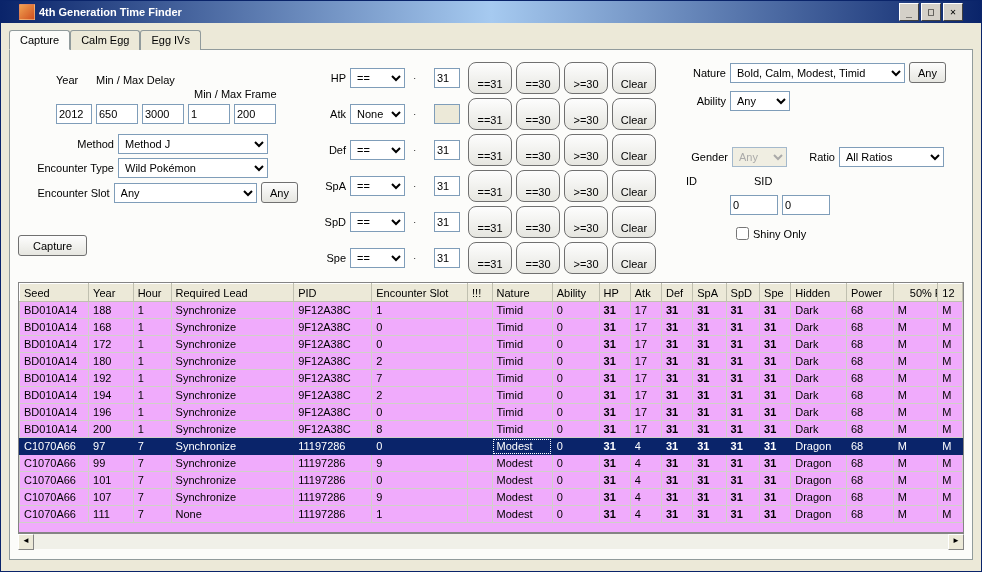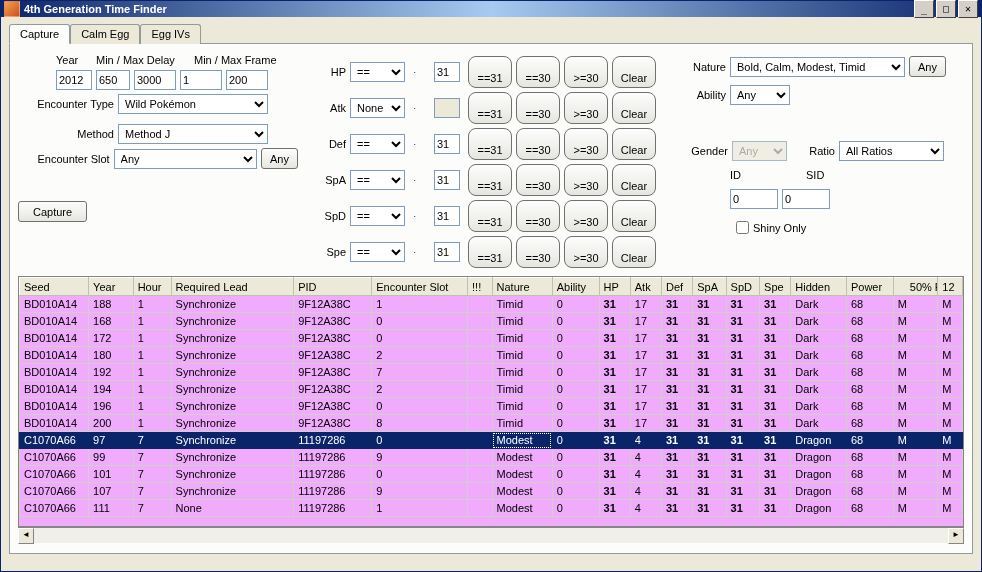--- a/index.html
+++ b/index.html
@@ -1,18 +1,18 @@
 <!DOCTYPE html>
 <html><head>
 <meta charset="utf-8">
 <style>
 * { box-sizing: border-box; font-family: 'Tahoma', 'MS Sans Serif', sans-serif; font-size: 11px; }
 body { margin: 0; background: #3a6ea5; overflow: hidden; }
 .window { width: 982px; height: 572px; background: #ece9d8; border: 1px solid #0a246a; position: relative; }
-.titlebar { height: 16px; background: linear-gradient(to right, #0a246a, #a6caf0, #0a246a); color: white; display: flex; align-items: center; padding: 0 3px; font-weight: bold; }
+.titlebar { height: 22px; background: linear-gradient(to right, #0a246a, #a6caf0, #0a246a); color: white; display: flex; align-items: center; padding: 0 18px; font-weight: bold; }
 .titlebar-icon { width: 16px; height: 16px; background: linear-gradient(135deg,#f0a050,#d05020); margin-right: 4px; border:1px solid #fff3; }
 .titlebar-text { flex: 1; }
 .titlebar-btns { display: flex; gap: 2px; }
 .titlebar-btns button { width: 20px; height: 18px; background: #d4d0c8; border: 1px solid #404040; border-top-color:#fff; border-left-color:#fff; font-family: 'Marlett','Webdings', monospace; font-size: 10px; line-height:14px; cursor: pointer; padding:0;}
 .content { padding: 6px 8px; }
 .tabs { display: flex; border-bottom: 1px solid #919b9c; margin-bottom:0;}
 .tab { padding: 3px 10px 3px 10px; border: 1px solid #919b9c; border-bottom: none; background: #ece9d8; margin-right: 0px; cursor: pointer; border-radius: 3px 3px 0 0; position:relative; top:1px;}
 .tab.active { background: #fcfcfa; border-bottom: 1px solid #fcfcfa; z-index:2;}
 .tabpanel { border: 1px solid #919b9c; border-top:none; background: #fcfcfa; padding: 10px 8px; height: 510px; display:flex; flex-direction:column;}
 .upper { display:flex; gap:20px; }
@@ -66,36 +66,36 @@
       <div class="tab">Egg IVs</div>
     </div>
     <div class="tabpanel">
 
       <div class="upper">
 
         <div class="col" style="width:280px;">
           <div class="row" style="margin-left:38px; gap:8px;">
             <span class="lbl" style="width:32px;text-align:left;">Year</span>
             <span class="lbl" style="width:90px;text-align:left;">Min / Max Delay</span>
-            <span class="lbl" style="width:95px;text-align:left;">Min / Max Frame</span>
+            <span class="lbl" style="width:95px;text-align:left;margin-top:28px;">Min / Max Frame</span>
           </div>
           <div class="row" style="margin-left:38px;">
             <input class="txt" style="width: 36px;" value="2012">
-            <input class="txt" style="width: 34px;" value="650">
+            <input class="txt" style="width: 42px;" value="650">
             <input class="txt" style="width: 42px;" value="3000">
             <input class="txt" style="width: 42px;" value="1">
             <input class="txt" style="width: 42px;" value="200">
           </div>
+          <div class="row" style="margin-top:6px;">
+            <span class="lbl" style="width:96px">Method</span>
+            <select class="sel" style="width:150px"><option>Method J</option></select>
+          </div>
           <div class="row">
             <span class="lbl" style="width:96px">Encounter Type</span>
             <select class="sel" style="width:150px"><option>Wild Pokémon</option></select>
-          </div>
-          <div class="row" style="margin-top:6px;">
-            <span class="lbl" style="width:96px">Method</span>
-            <select class="sel" style="width:150px"><option>Method J</option></select>
           </div>
           <div class="row">
             <span class="lbl" style="width:96px">Encounter Slot</span>
             <select class="sel" style="width:150px"><option>Any</option></select>
             <button class="btn">Any</button>
           </div>
           <div class="row" style="margin-top:28px;">
             <button class="btn gen">Capture</button>
           </div>
         </div>
@@ -162,21 +162,21 @@
           <div class="row">
             <span class="lbl" style="width:40px">Ability</span>
             <select class="sel" style="width:60px"><option>Any</option></select>
           </div>
           <div class="row" style="margin-top:28px;justify-content:center;">
             <span class="lbl" style="width:40px">Gender</span>
             <select class="sel" style="width:55px" disabled=""><option>Any</option></select>
             <span class="lbl" style="width:34px;margin-left:10px;">Ratio</span>
             <select class="sel" style="width:105px"><option>All Ratios</option></select>
           </div>
-          <div class="row" style="margin-left:44px; gap:40px;">
+          <div class="row" style="gap:32px;">
             <span>ID</span>
             <span style="margin-left:25px;">SID</span>
           </div>
           <div class="row" style="margin-left:44px;">
             <input class="txt" style="width: 48px;" value="0">
             <input class="txt" style="width: 48px;" value="0">
           </div>
           <div class="row checkbox" style="margin-left:50px;margin-top:4px;">
             <input type="checkbox" style="">
             <span>Shiny Only</span>

